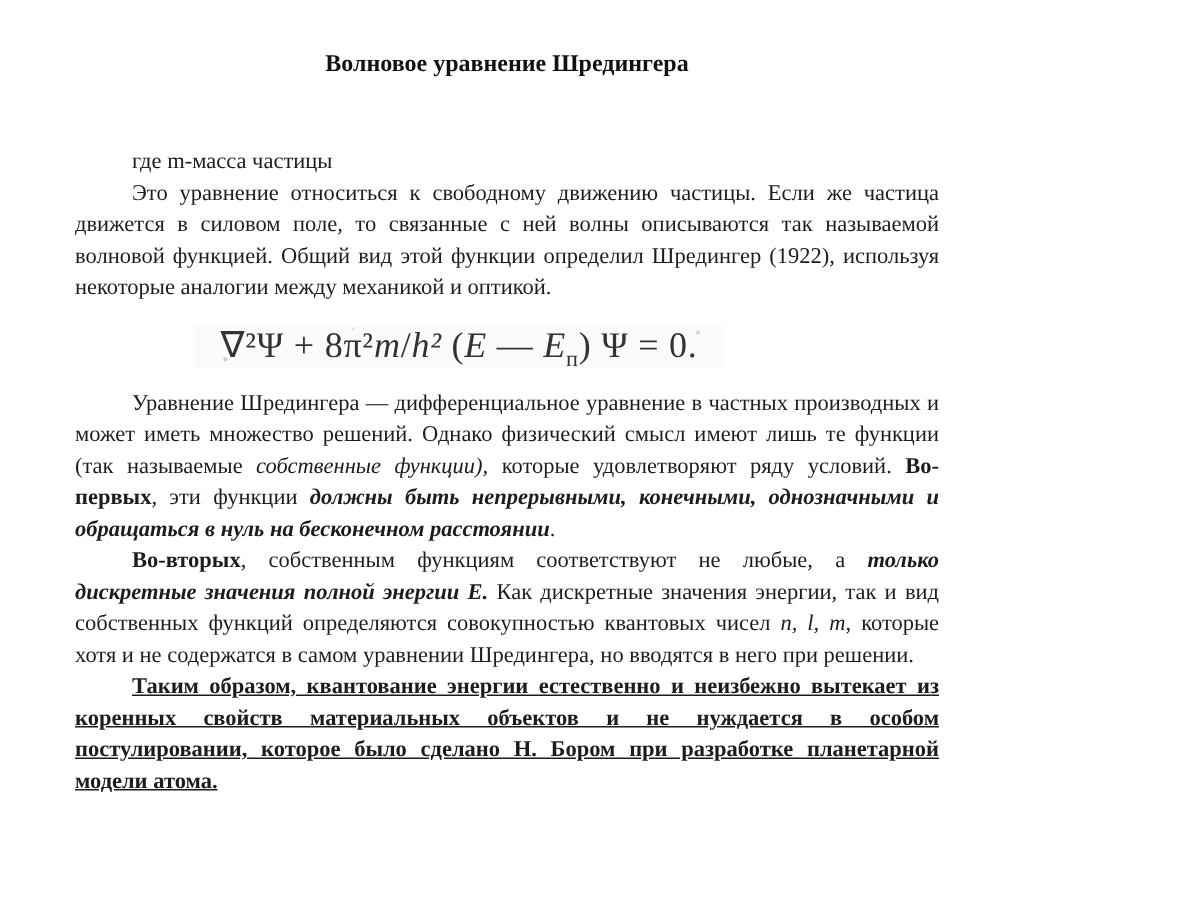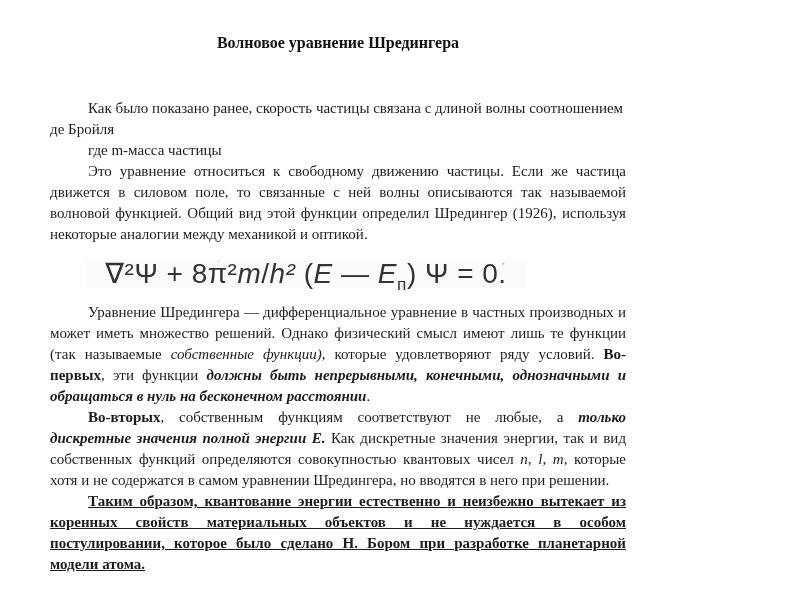--- a/index.html
+++ b/index.html
@@ -45,22 +45,22 @@
     text-align: justify;
   }
   .equation-wrap {
     text-indent: 0;
     text-align: center;
     margin: 14px 0 13px 0;
   }
   .eq {
     display: inline-block;
     transform: translateX(-32px);
-    font-family: Liberation Sans, sans-serif;
-    font-size: 28px;
+    font-family: Liberation Serif, serif;
+    font-size: 24px;
     letter-spacing: 0.5px;
     color: #333333;
     padding: 4px 18px;
     background-color: #fbfbfa;
     background-image:
       radial-gradient(circle at 6% 78%, rgba(70,70,70,0.28) 0.9px, transparent 1.7px),
       radial-gradient(circle at 95% 16%, rgba(70,70,70,0.22) 0.9px, transparent 1.7px),
       radial-gradient(circle at 72% 92%, rgba(70,70,70,0.16) 0.8px, transparent 1.5px),
       radial-gradient(circle at 30% 8%, rgba(70,70,70,0.12) 0.8px, transparent 1.5px);
   }
@@ -71,26 +71,25 @@
 </style>
 </head>
 <body>
 
 <div class="page">
 
   <h1 class="doc-title">Волновое уравнение Шредингера</h1>
 
   <div class="content">
 
-    <p>Как было показано ранее, скорость частицы связана с длиной волны соотношением де Бройля</p>
 
 
     <p>где m-масса частицы</p>
 
-    <p class="para">Это уравнение относиться к свободному движению частицы. Если же частица движется в силовом поле, то связанные с ней волны описываются так называемой волновой функцией. Общий вид этой функции определил Шредингер (1926), используя некоторые аналогии между механикой и оптикой.</p>
+    <p class="para">Это уравнение относиться к свободному движению частицы. Если же частица движется в силовом поле, то связанные с ней волны описываются так называемой волновой функцией. Общий вид этой функции определил Шредингер (1922), используя некоторые аналогии между механикой и оптикой.</p>
 
     <div class="equation-wrap">
       <span class="eq"><span>∇²Ψ + 8π²</span><span class="it">m</span><span>/</span><span class="it">h²</span><span> (</span><span class="it">E</span><span> — </span><span class="it">E</span><sub>п</sub><span>) Ψ = 0.</span></span>
     </div>
 
 
     <p class="para"><span>Уравнение Шредингера — дифференциальное уравнение в частных производных и может иметь множество решений. Однако физический смысл имеют лишь те функции (так называемые </span><span class="it">собственные функции),</span><span> которые удовлетворяют ряду условий. </span><span class="bd">Во-первых</span><span>, эти функции </span><span class="bi">должны быть непрерывными, конечными, однозначными и обращаться в нуль на бесконечном расстоянии</span><span>.</span></p>
 
     <p class="para"><span class="bd">Во-вторых</span><span>, собственным функциям соответствуют не любые, а </span><span class="bi">только дискретные значения полной энергии Е.</span><span> Как дискретные значения энергии, так и вид собственных функций определяются совокупностью квантовых чисел </span><span class="it">n, l, m</span><span>, которые хотя и не содержатся в самом уравнении Шредингера, но вводятся в него при решении.</span></p>
 

